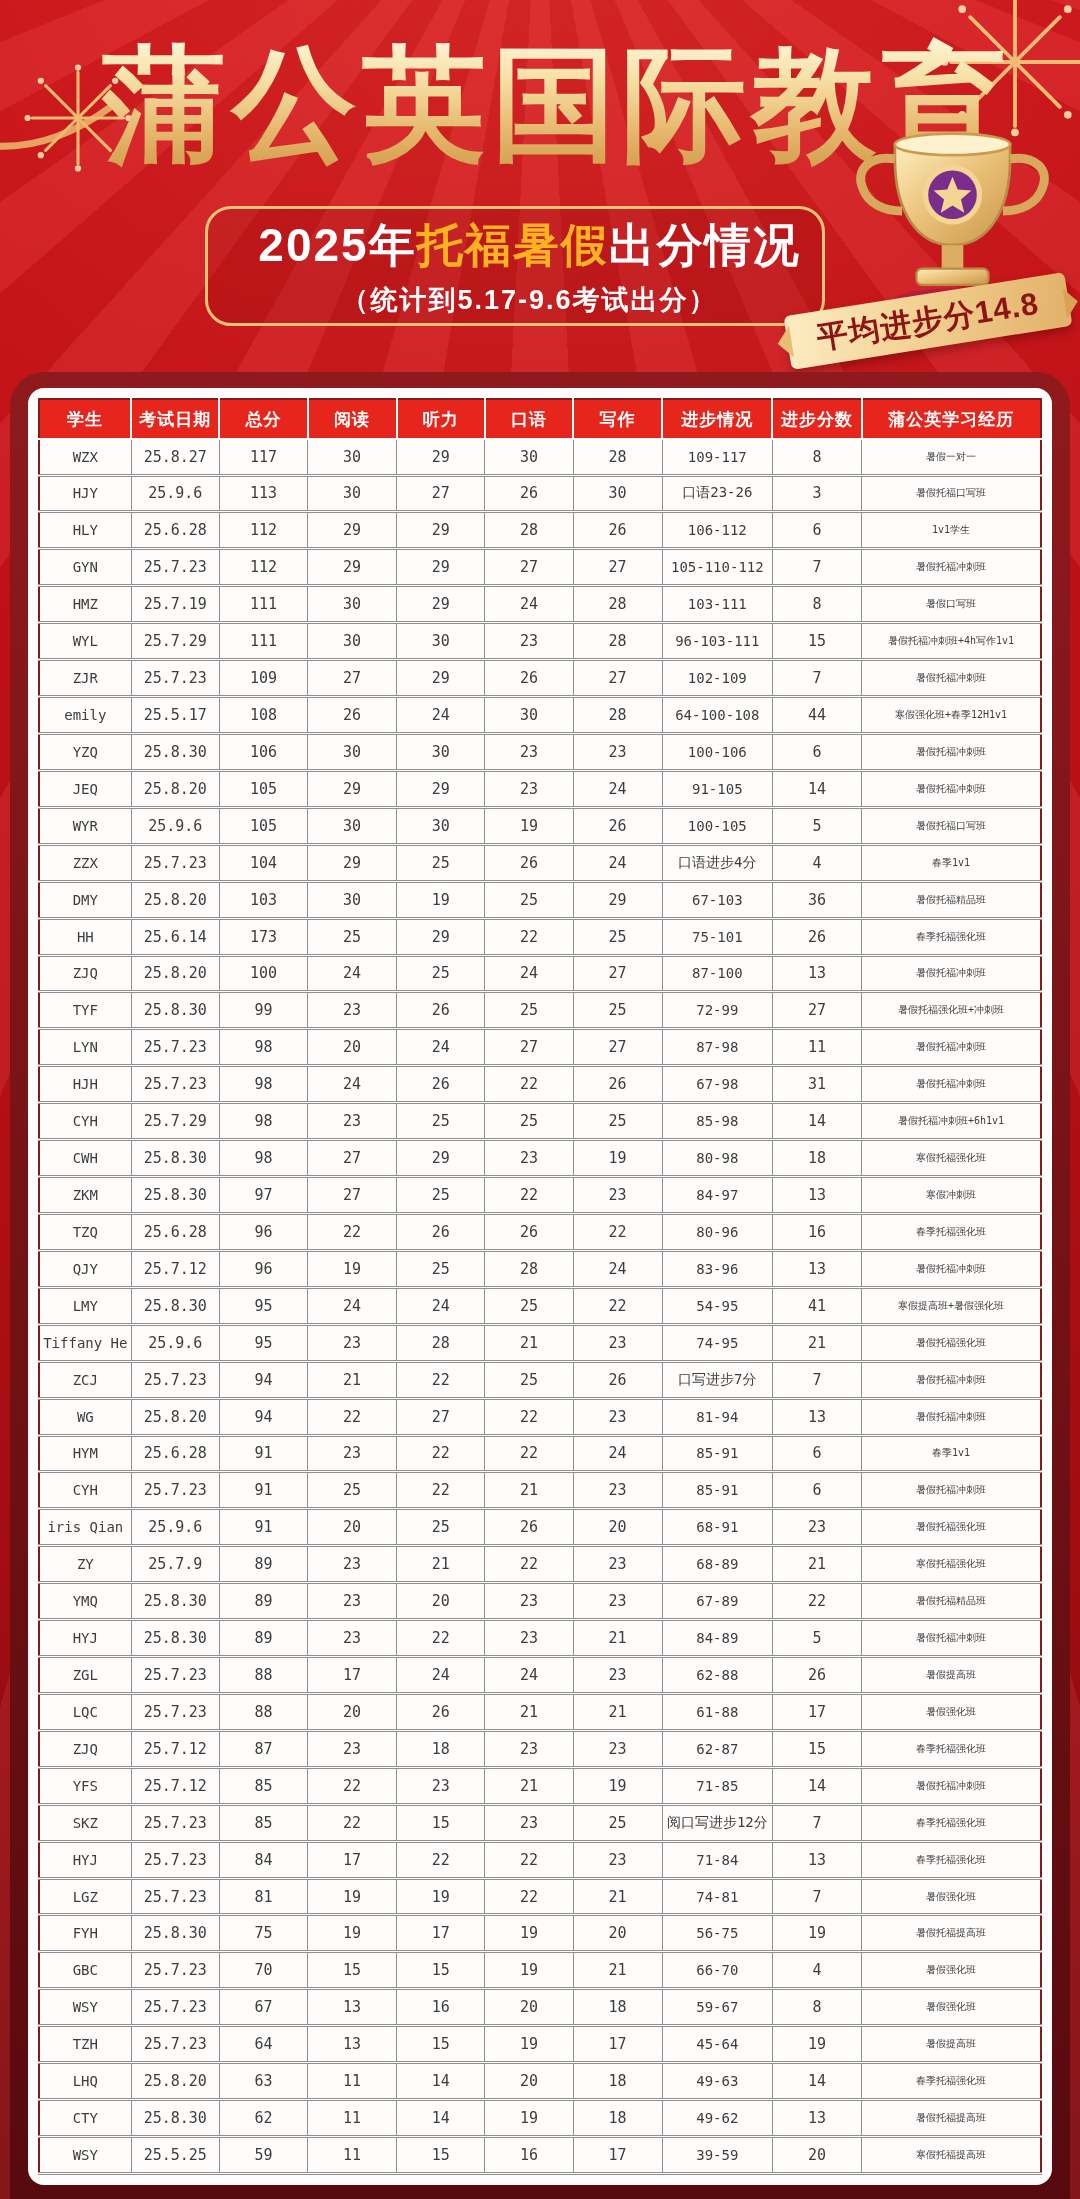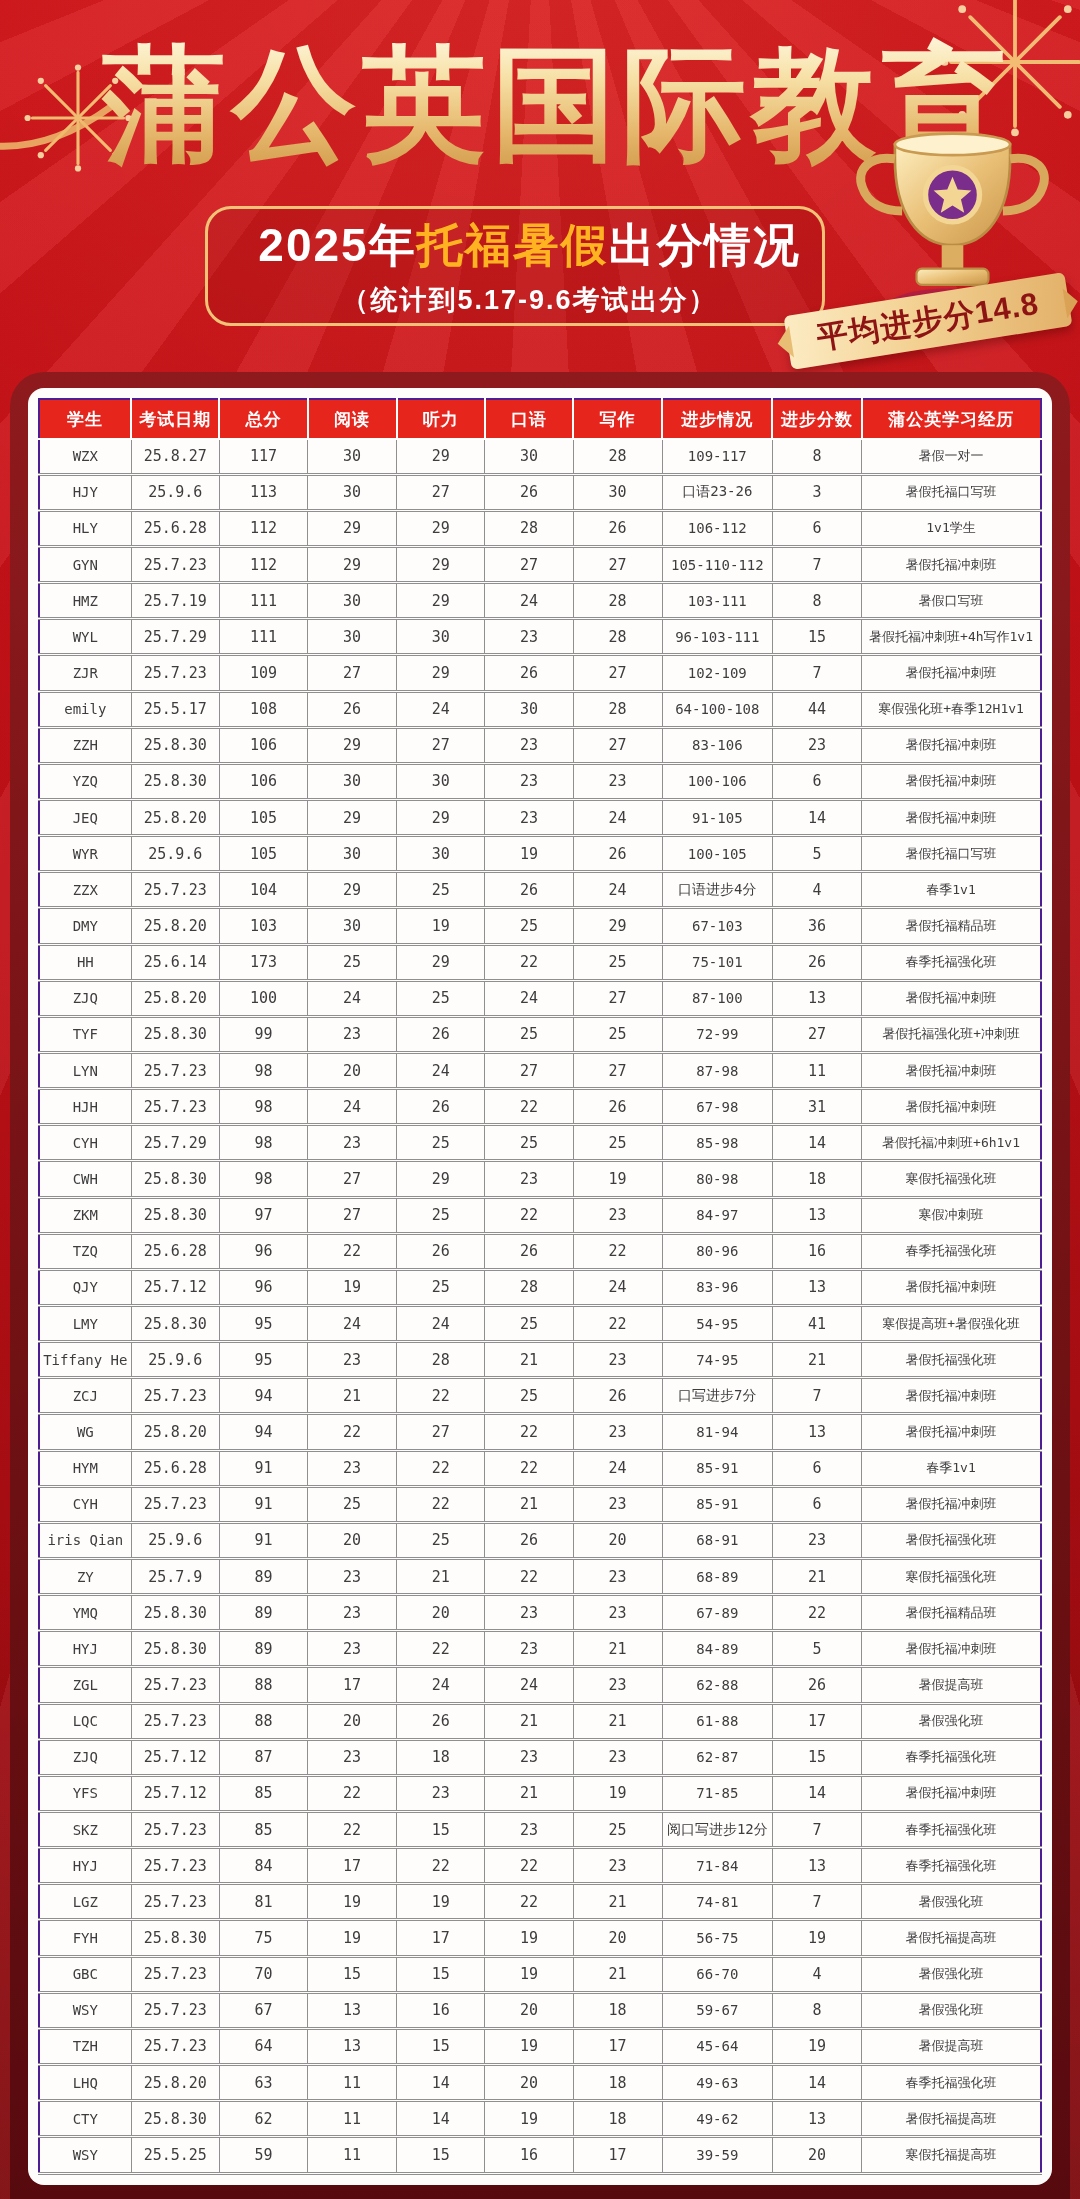--- a/index.html
+++ b/index.html
@@ -35,31 +35,31 @@
     border-right:14px solid #e8bd74;}
   .ribbon::after{content:"";position:absolute;right:-24px;top:16px;border:15px solid transparent;
     border-left:13px solid #d9a254;}
   .trophy{position:absolute;left:840px;top:112px;width:225px;height:225px;}
   .panel{position:absolute;left:10px;top:372px;width:1060px;height:1827px;
     border-radius:34px 34px 0 0;
     background:linear-gradient(180deg,#8e1a1d 0%,#701114 55%,#570a0e 100%);}
   .card{position:absolute;left:18px;right:18px;top:16px;bottom:14px;
     background:#fffdfc;border-radius:16px;padding:10px;box-sizing:border-box;}
   table.scores{width:100%;height:100%;border-collapse:collapse;table-layout:fixed;
-    border:2px solid #4c1d95;font-family:"DejaVu Sans Mono","Liberation Mono",monospace;}
+    border:2px solid #7f1d1d;font-family:"DejaVu Sans Mono","Liberation Mono",monospace;}
   table.scores th{background:#e6251d;color:#fff;font-size:17px;font-weight:700;
     height:36px;border-left:2px solid #fff;border-bottom:2px solid #fff;
     font-family:"Liberation Sans","DejaVu Sans",sans-serif;letter-spacing:1px;}
   table.scores th:first-child{border-left:none;}
   table.scores td{border:1px solid #8f8f8f;border-bottom:3px double #8f8f8f;
     text-align:center;vertical-align:middle;color:#3d3d3d;font-size:15px;padding:0 2px;
     white-space:nowrap;overflow:hidden;}
   table.scores td:nth-child(1){font-size:14px;}
   table.scores td:nth-child(8){font-size:14px;}
-  table.scores td:nth-child(10){font-size:13px;}
+  table.scores td:nth-child(10){font-size:10px;}
   col.c-student{width:9.2%;}col.c-date{width:8.8%;}col.c-total{width:8.8%;}
   col.c-read{width:8.9%;}col.c-listen{width:8.8%;}col.c-speak{width:8.8%;}
   col.c-write{width:8.9%;}col.c-prog{width:11%;}col.c-pts{width:8.9%;}col.c-hist{width:17.9%;}
 </style>
 </head>
 <body>
 
 <div class="stage">
   <div class="rays"></div>
 
@@ -286,32 +286,20 @@
               <td>108</td>
               <td>26</td>
               <td>24</td>
               <td>30</td>
               <td>28</td>
               <td>64-100-108</td>
               <td>44</td>
               <td>寒假强化班+春季12H1v1</td>
             </tr>
             <tr>
-              <td>ZZH</td>
-              <td>25.8.30</td>
-              <td>106</td>
-              <td>29</td>
-              <td>27</td>
-              <td>23</td>
-              <td>27</td>
-              <td>83-106</td>
-              <td>23</td>
-              <td>暑假托福冲刺班</td>
-            </tr>
-            <tr>
               <td>YZQ</td>
               <td>25.8.30</td>
               <td>106</td>
               <td>30</td>
               <td>30</td>
               <td>23</td>
               <td>23</td>
               <td>100-106</td>
               <td>6</td>
               <td>暑假托福冲刺班</td>

